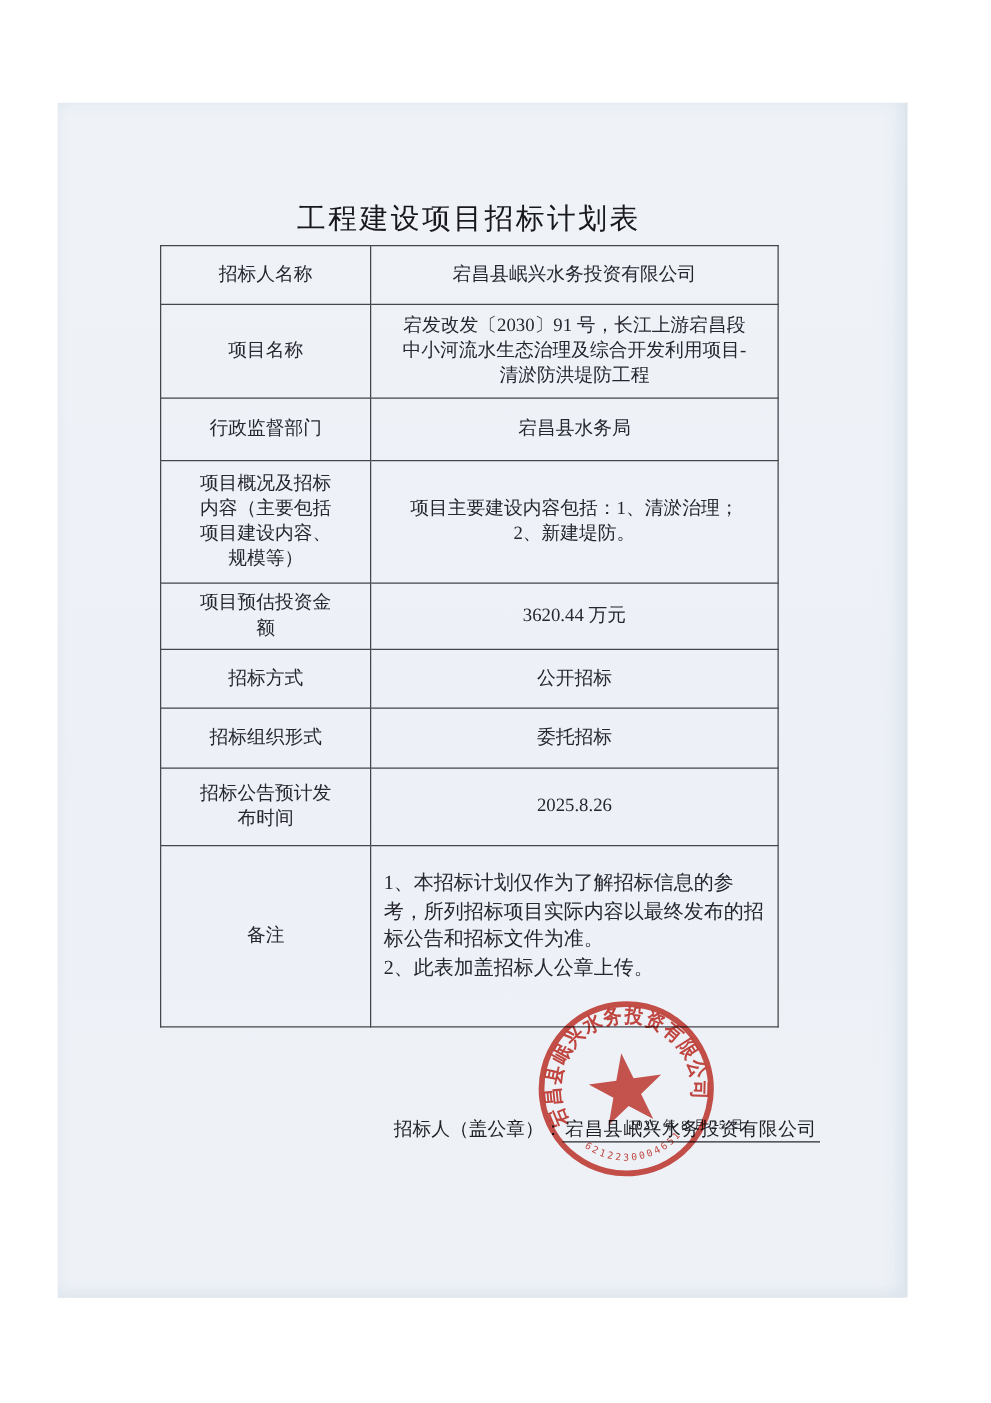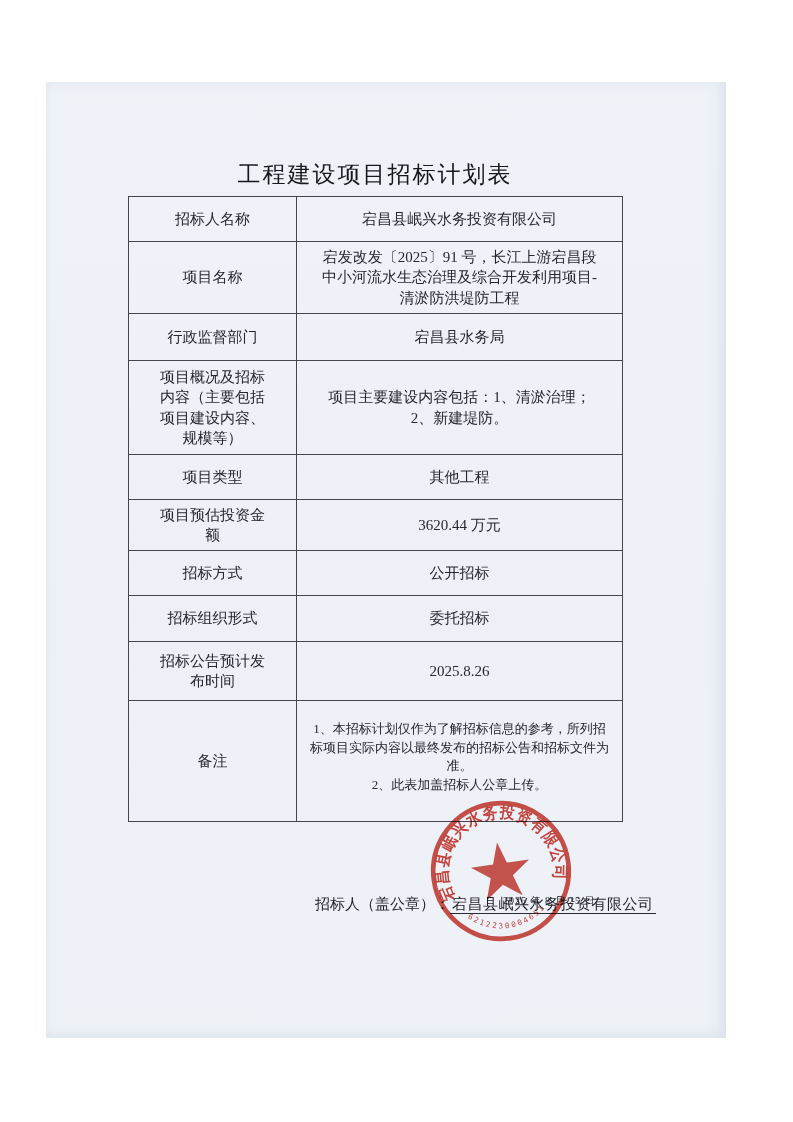--- a/index.html
+++ b/index.html
@@ -27,21 +27,21 @@
   }
   table.bid-table td{
     border:1px solid #45454c;
     padding:3px 24px;
     vertical-align:middle;
     line-height:1.35;
   }
   table.bid-table{border:1.5px solid #3c3c43;}
   td.lbl{width:168px;text-align:center;}
   td.val{width:326px;text-align:center;}
-  td.val.left{text-align:center;padding:19px 10px;font-size:13px;line-height:1.42;vertical-align:top;}
+  td.val.left{text-align:left;padding:19px 10px;font-size:16px;line-height:1.42;vertical-align:top;}
   .remark-line{display:block;}
   .sig-row{
     position:absolute;left:315px;top:892px;height:24px;line-height:24px;
     font-size:15px;white-space:nowrap;color:#1f1f26;text-align:center;
   }
   .sig-company{
     border-bottom:1.5px solid #2a2a31;padding:0 2px 1px 2px;letter-spacing:.5px;
   }
   .sig-date{
     position:absolute;left:503px;top:890px;height:22px;line-height:22px;
@@ -66,33 +66,29 @@
       <col style="width:168px">
       <col style="width:326px">
     </colgroup>
   <tbody>
     <tr style="height:42px">
       <td class="lbl">招标人名称</td>
       <td class="val">宕昌县岷兴水务投资有限公司</td>
     </tr>
     <tr style="height:45px">
       <td class="lbl">项目名称</td>
-      <td class="val">宕发改发〔2025〕91 号，长江上游宕昌段中小河流水生态治理及综合开发利用项目-清淤防洪堤防工程</td>
+      <td class="val">宕发改发〔2030〕91 号，长江上游宕昌段中小河流水生态治理及综合开发利用项目-清淤防洪堤防工程</td>
     </tr>
     <tr style="height:44px">
       <td class="lbl">行政监督部门</td>
       <td class="val">宕昌县水务局</td>
     </tr>
     <tr style="height:88px">
       <td class="lbl">项目概况及招标内容（主要包括项目建设内容、规模等）</td>
       <td class="val">项目主要建设内容包括：1、清淤治理；2、新建堤防。</td>
-    </tr>
-    <tr style="height:42px">
-      <td class="lbl">项目类型</td>
-      <td class="val">其他工程</td>
     </tr>
     <tr style="height:45px">
       <td class="lbl">项目预估投资金额</td>
       <td class="val">3620.44 万元</td>
     </tr>
     <tr style="height:42px">
       <td class="lbl">招标方式</td>
       <td class="val">公开招标</td>
     </tr>
     <tr style="height:43px">

